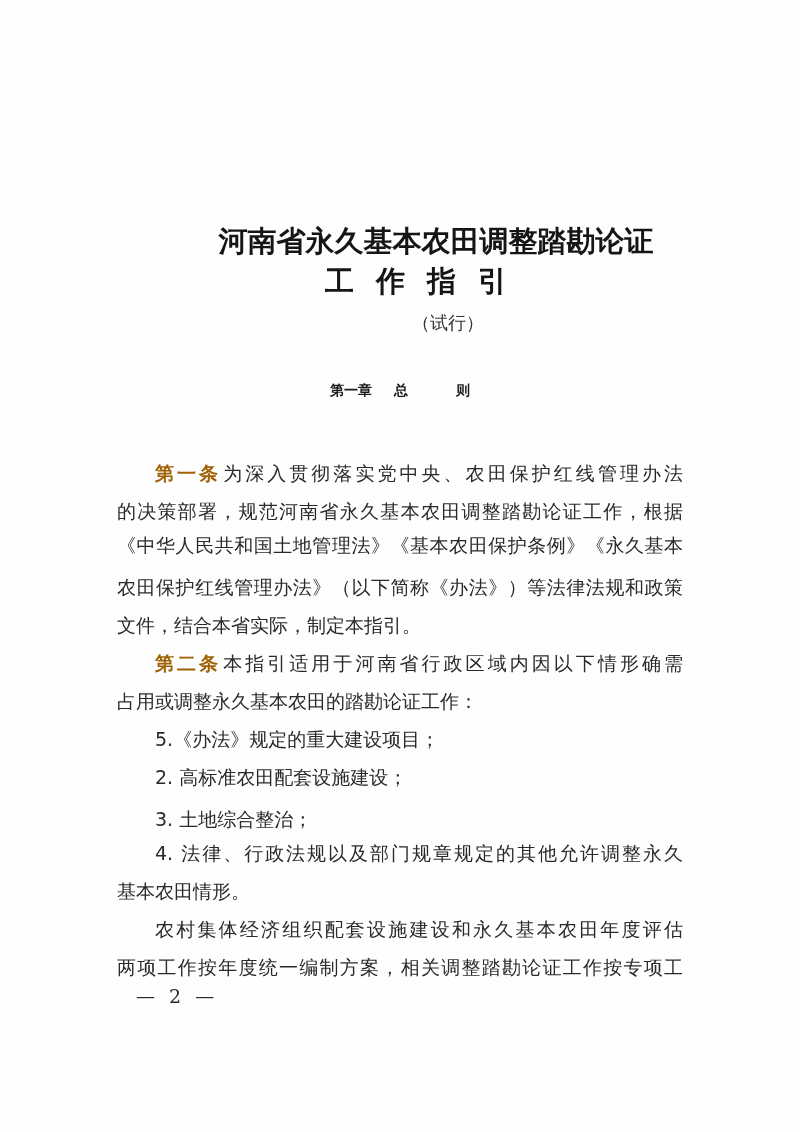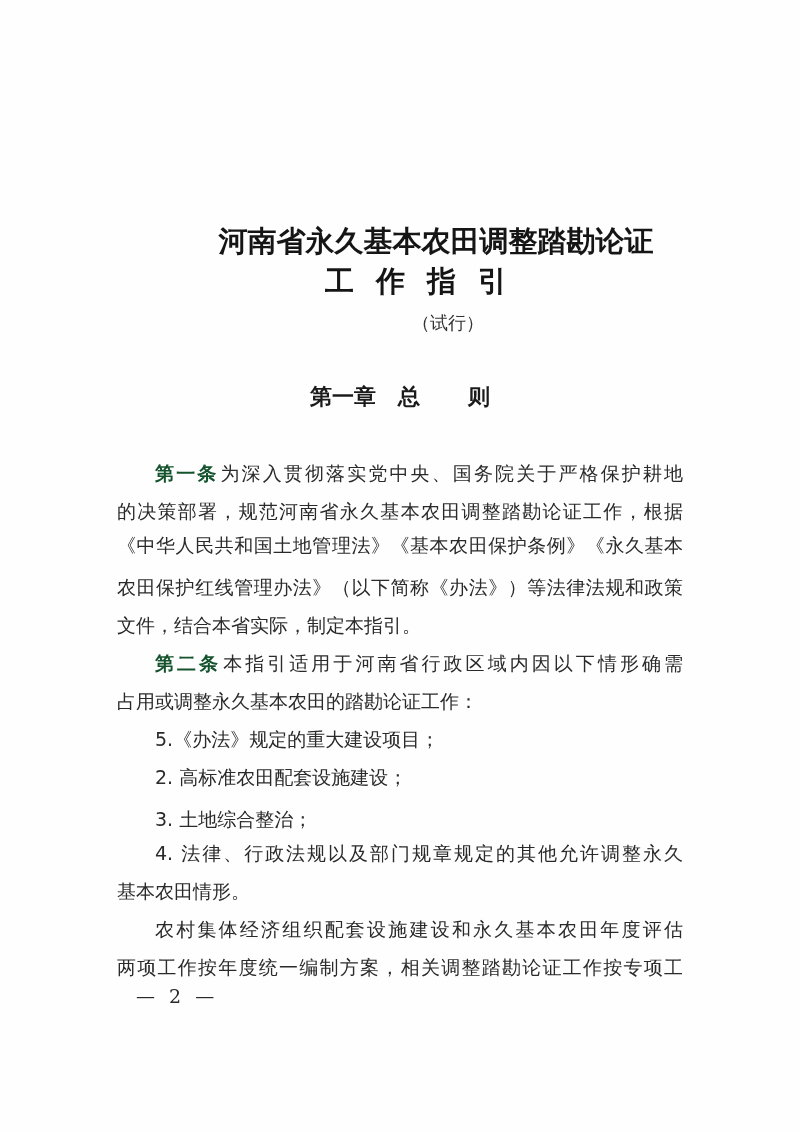--- a/index.html
+++ b/index.html
@@ -52,21 +52,21 @@
       font-size: 18px;
       color: #333;
       font-family: "DejaVu Sans", "Liberation Sans", sans-serif;
       padding-left: 48px;
     }
     .chapter {
       position: absolute;
       top: 382px;
       left: 0; width: 800px;
       text-align: center;
-      font-size: 22px;
+      font-size: 14px;
       font-weight: bold;
       color: #1a1a1a;
     }
     .chapter .gap { display: inline-block; width: 22px; }
     .chapter .gap2 { display: inline-block; width: 48px; }
     .body-text {
       position: absolute;
       left: 117px;
       width: 566px;
       font-family: "DejaVu Sans", "Liberation Sans", sans-serif;
@@ -82,21 +82,21 @@
       line-height: 36px;
       text-align: justify;
       text-align-last: justify;
     }
     .line.indent { padding-left: 38px; box-sizing: border-box; }
     .line.last { text-align-last: left; }
     .line.list { padding-left: 38px; box-sizing: border-box; text-align-last: left; }
     .art-label {
       font-weight: bold;
       font-family: "DejaVu Serif", "Liberation Serif", serif;
-      color: #14532d;
+      color: #a16207;
       margin-right: 2px;
     }
     .page-number {
       position: absolute;
       top: 985px;
       left: 136px;
       font-size: 19px;
       font-family: "DejaVu Serif", "Liberation Serif", serif;
       color: #2a2a2a;
       letter-spacing: 4px;
@@ -110,21 +110,21 @@
   <div class="title-main">河南省永久基本农田调整踏勘论证</div>
   <div class="title-sub">工作指引</div>
   <div class="title-trial">（试行）</div>
 
   <div class="chapter">
     <span>第一章</span><span class="gap"></span><span>总</span><span class="gap2"></span><span>则</span>
   </div>
 
   <div class="body-text" style="top:455px;">
     <div class="line indent" style="top:0px;">
-      <span class="art-label">第一条</span><span>为深入贯彻落实党中央、国务院关于严格保护耕地</span>
+      <span class="art-label">第一条</span><span>为深入贯彻落实党中央、农田保护红线管理办法</span>
     </div>
     <div class="line" style="top:38px;">的决策部署，规范河南省永久基本农田调整踏勘论证工作，根据</div>
     <div class="line" style="top:72px;">《中华人民共和国土地管理法》《基本农田保护条例》《永久基本</div>
     <div class="line" style="top:114px;">农田保护红线管理办法》（以下简称《办法》）等法律法规和政策</div>
     <div class="line last" style="top:152px;">文件，结合本省实际，制定本指引。</div>
   </div>
 
   <div class="body-text" style="top:645px;">
     <div class="line indent" style="top:0px;">
       <span class="art-label">第二条</span><span>本指引适用于河南省行政区域内因以下情形确需</span>

